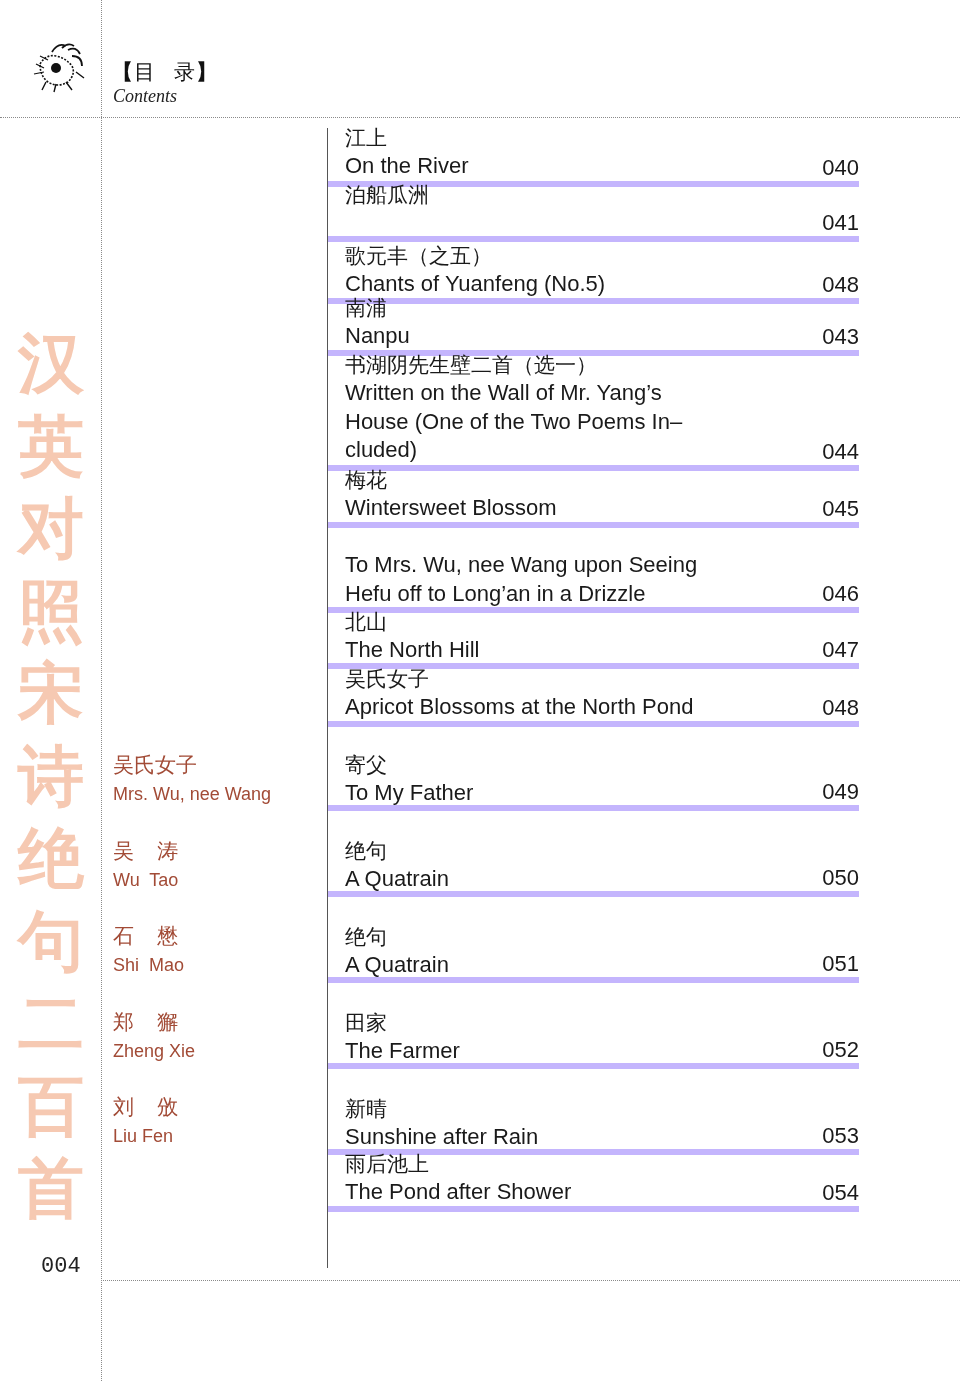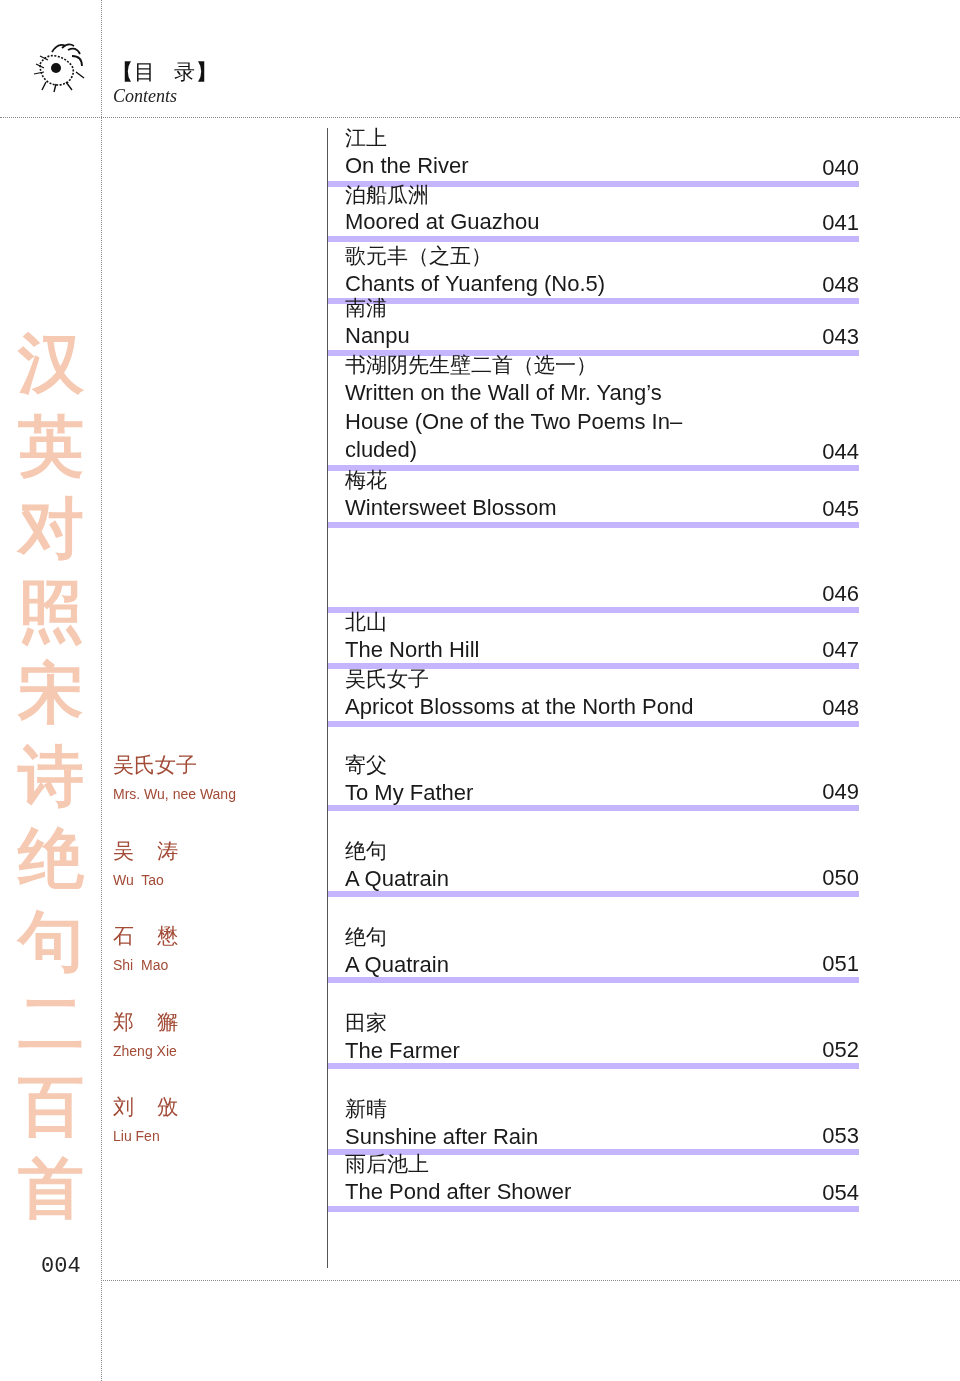--- a/index.html
+++ b/index.html
@@ -59,21 +59,21 @@
       position: absolute; left: 17px; font-size: 22px; line-height: 28.5px; color: #1a1a1a;
       white-space: pre-line;
     }
     .entry .pg {
       position: absolute; right: 0; bottom: -1px; font-size: 22px; line-height: 28px; color: #1a1a1a;
     }
     .author {
       position: absolute; left: 113px; color: #a24b36;
     }
     .author .zh { font-size: 21px; line-height: 28px; white-space: pre; }
-    .author .en { font-size: 14px; line-height: 30px; white-space: pre; }
+    .author .en { font-size: 18px; line-height: 30px; white-space: pre; }
   </style>
 </head>
 <body>
 
 <div class="vline-dotted"></div>
 <div class="hline-top"></div>
 <div class="hline-bottom"></div>
 
 <div class="logo">
   <svg width="56" height="56" viewBox="0 0 56 56">
@@ -130,21 +130,20 @@
 </div>
 
 <div class="toc">
   <div class="entry" style="top:124px;height:57px;">
     <div class="zh" style="top:0;">江上</div>
     <div class="en" style="top:28px;">On the River</div>
     <div class="pg">040</div>
   </div>
   <div class="entry" style="top:181px;height:55px;">
     <div class="zh" style="top:0;">泊船瓜洲</div>
-    <div class="en" style="top:27px;">Moored at Guazhou</div>
     <div class="pg">041</div>
   </div>
   <div class="entry" style="top:221px;height:56px;margin-top:21px;">
     <div class="zh" style="top:0;">歌元丰（之五）</div>
     <div class="en" style="top:28px;">Chants of Yuanfeng (No.5)</div>
     <div class="pg">048</div>
   </div>
   <div class="entry" style="top:294px;height:56px;">
     <div class="zh" style="top:0;">南浦</div>
     <div class="en" style="top:28px;">Nanpu</div>
@@ -156,20 +155,22 @@
 House (One of the Two Poems In–
 cluded)</div>
     <div class="pg">044</div>
   </div>
   <div class="entry" style="top:466px;height:56px;">
     <div class="zh" style="top:0;">梅花</div>
     <div class="en" style="top:28px;">Wintersweet Blossom</div>
     <div class="pg">045</div>
   </div>
   <div class="entry" style="top:523px;height:84px;">
+    <div class="en" style="top:28px;">To Mrs. Wu, nee Wang upon Seeing
+Hefu off to Long’an in a Drizzle</div>
     <div class="pg">046</div>
   </div>
   <div class="entry" style="top:608px;height:55px;">
     <div class="zh" style="top:0;">北山</div>
     <div class="en" style="top:28px;">The North Hill</div>
     <div class="pg">047</div>
   </div>
   <div class="entry" style="top:665px;height:56px;">
     <div class="zh" style="top:0;">吴氏女子</div>
     <div class="en" style="top:28px;">Apricot Blossoms at the North Pond</div>

